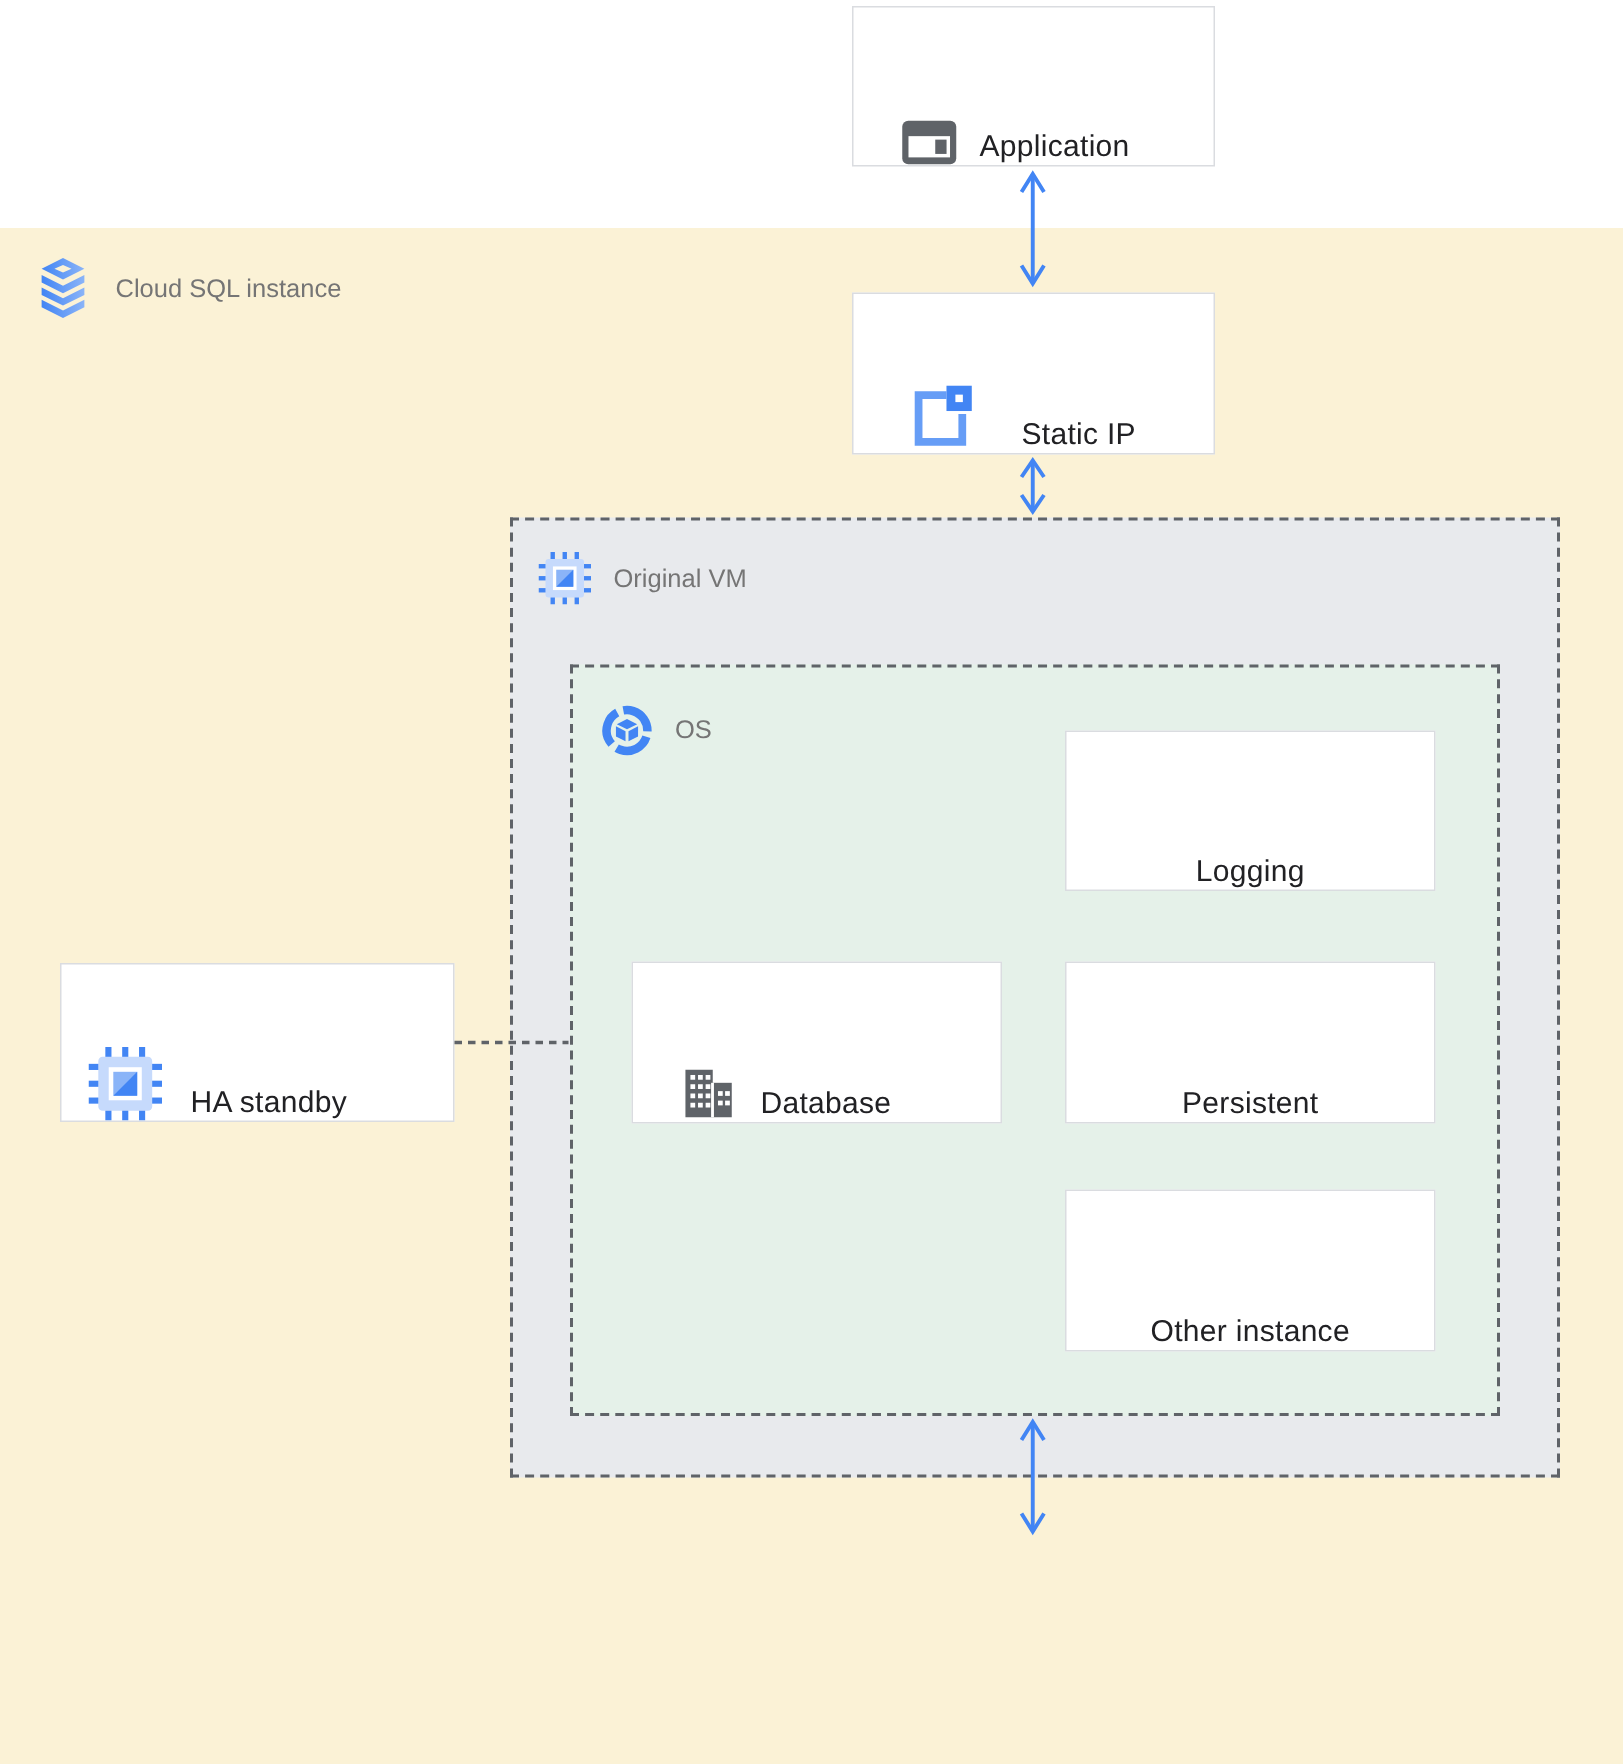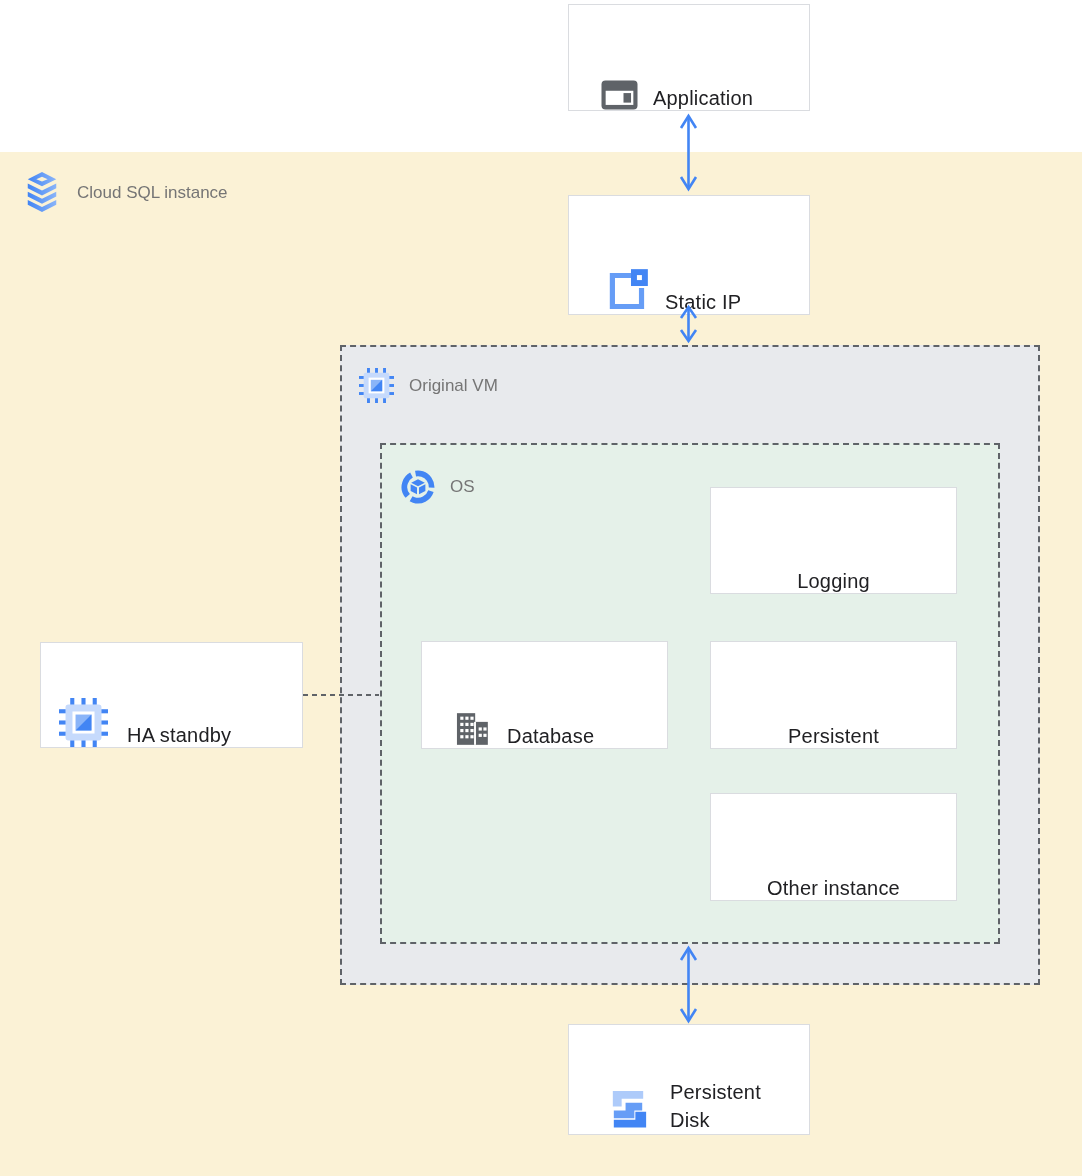--- a/index.html
+++ b/index.html
@@ -101,21 +101,21 @@
     <span>
       <svg width="37" height="30" viewBox="0 0 24 19.5">
         <rect x="0.3" y="0.3" width="23.4" height="18.9" rx="2.6" fill="#5F6368"></rect>
         <rect x="3" y="7" width="18" height="9.2" fill="#ffffff"></rect>
         <rect x="14.6" y="8.5" width="4.9" height="6.2" fill="#5F6368"></rect>
       </svg>
     </span>
     <span class="node-label">Application</span>
   </div>
 
-  <div class="node" style="left:568px; top:195px; width:242px; height:120px; padding-left:34px; gap:16px;">
+  <div class="node" style="left:568px; top:195px; width:242px; height:108px; padding-left:34px; gap:32px;">
     <span>
       <svg width="46" height="46" viewBox="0 0 24 24">
         <path d="M14.6,3.9 H4.9 V20.1 H20.1 V10.4" fill="none" stroke="#669DF6" stroke-width="2.7"></path>
         <rect x="14.6" y="0.6" width="8.8" height="8.8" fill="#4285F4"></rect>
         <rect x="17.7" y="3.7" width="2.6" height="2.6" fill="#ffffff"></rect>
       </svg>
     </span>
     <span class="node-label">Static IP</span>
   </div>
 
@@ -179,30 +179,20 @@
   </div>
 
   <div class="node centered" style="left:710px; top:641px; width:247px; height:108px;">
     <span class="node-label">Persistent</span>
   </div>
 
   <div class="node centered" style="left:710px; top:793px; width:247px; height:108px;">
     <span class="node-label">Other instance</span>
   </div>
 
-  <div class="node" style="left:568px; top:1024px; width:242px; height:111px; padding-left:36px; gap:18px;">
-    <span>
-      <svg width="47" height="47" viewBox="0 0 24 24">
-        <path d="M4,2 H19.5 V6 H8.5 V10 H4 Z" fill="#AECBFA"></path>
-        <path d="M10.5,8 H19 V12 H15 V16 H4.5 V12 H10.5 Z" fill="#669DF6"></path>
-        <path d="M15.5,12.7 H21 V16.7 H21 V20.7 H4.5 V16.7 H15.5 Z" fill="#4285F4"></path>
-      </svg>
-    </span>
-    <span class="node-label" style="width:112px; line-height:28px;">Persistent Disk</span>
-  </div>
 
   <svg class="arrow-layer" width="1082" height="1176">
     <g>
       <line class="arrow" x1="688.5" y1="116" x2="688.5" y2="189"></line>
       <polyline class="arrow" points="681,128 688.5,116 696,128"></polyline>
       <polyline class="arrow" points="681,177 688.5,189 696,177"></polyline>
     </g>
     <g>
       <line class="arrow" x1="688.5" y1="307" x2="688.5" y2="341"></line>
       <polyline class="arrow" points="681,318 688.5,307 696,318"></polyline>

